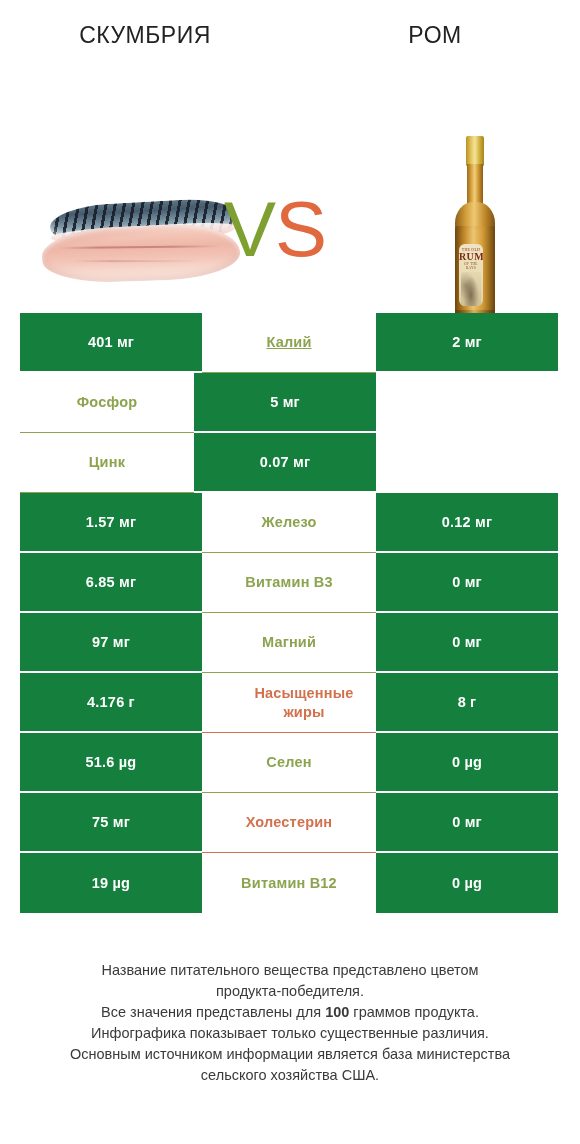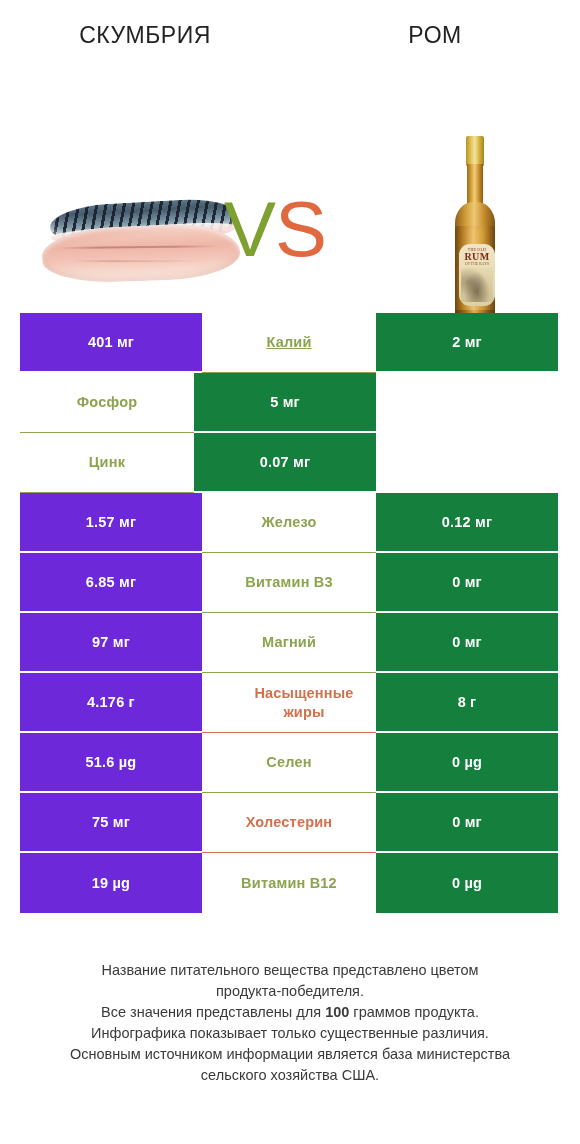--- a/index.html
+++ b/index.html
@@ -163,23 +163,23 @@
   .bottle-body::after {
     content: "";
     position: absolute;
     left: 0; bottom: 6px;
     width: 100%; height: 10px;
     background: linear-gradient(to right, rgba(90,58,14,0.75), rgba(200,150,60,0.25), rgba(90,58,14,0.75));
   }
   .bottle-label {
     position: absolute;
     left: 16px; top: 108px;
-    width: 36px; height: 62px;
+    width: 24px; height: 62px;
     background: linear-gradient(to bottom, #efe4c4 0%, #e8dcb4 55%, #ddd0a4 100%);
-    border-radius: 11px;
+    border-radius: 6px;
     overflow: hidden;
   }
   .bottle-label .lbl-top {
     font-family: "Liberation Serif", "DejaVu Serif", serif;
     font-size: 4px;
     color: #8c2f1d;
     text-align: center;
     margin-top: 3px;
     letter-spacing: 0.2px;
   }
@@ -226,21 +226,21 @@
     display: flex;
     align-items: center;
     justify-content: center;
     text-align: center;
     font-size: 14.5px;
     font-weight: bold;
     letter-spacing: 0.2px;
   }
   .cell-left {
     width: 182px;
-    background: #6d28d9;
+    background: #15803d;
     color: #ffffff;
     border-bottom: 2px solid #ffffff;
   }
   .cell-mid {
     width: 174px;
     background: #ffffff;
     padding: 0 6px;
     line-height: 19px;
   }
   .cell-right {

